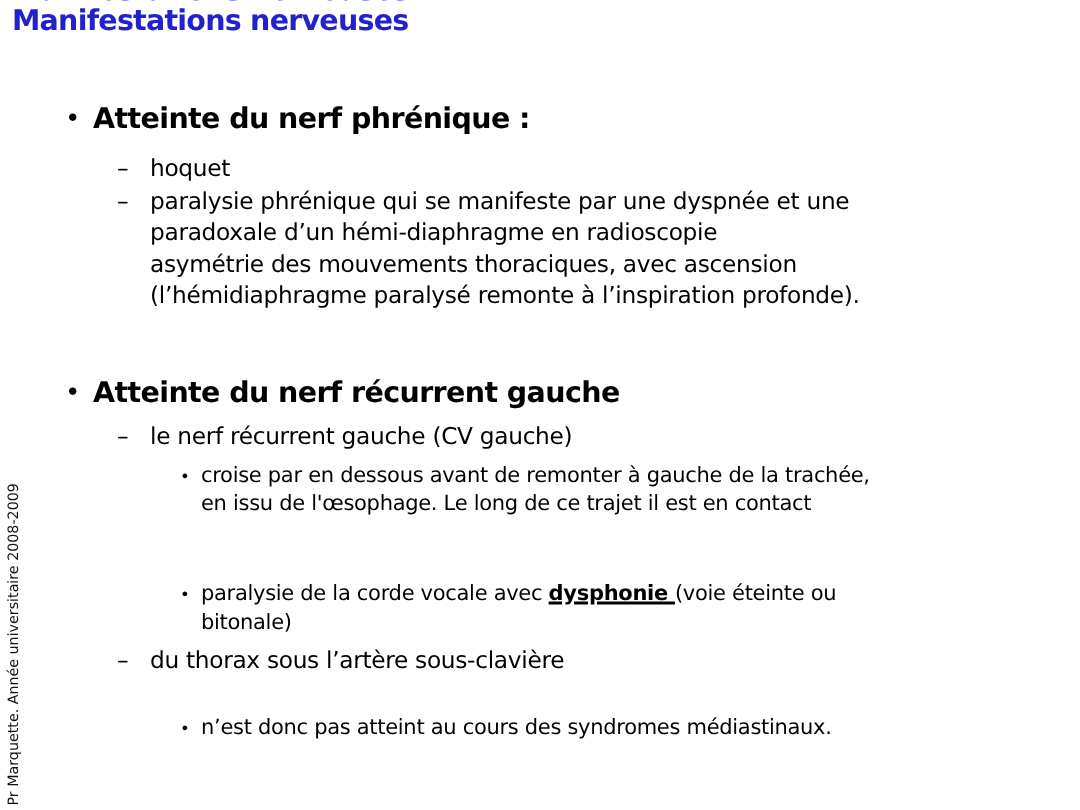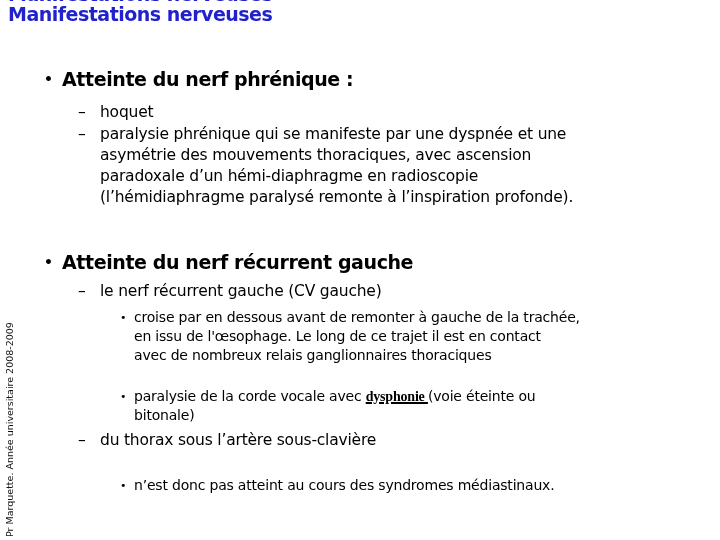--- a/index.html
+++ b/index.html
@@ -52,21 +52,20 @@
   
   .l3 { left: 120px; font-size: 14px; line-height: 19px; }
   .l3 .bullet { width: 14px; flex: 0 0 14px; font-size: 11px; line-height: 19px; }
 
   .lines div { white-space: nowrap; }
 
   .emph {
     font-weight: bold;
     text-decoration: underline;
     text-decoration-thickness: 2px;
-    font-family: Liberation Serif, serif;
   }
 
   .credit {
     position: absolute;
     left: 4px;
     top: 537px;
     transform: rotate(-90deg);
     transform-origin: 0 0;
     font-size: 9.5px;
     white-space: nowrap;
@@ -94,22 +93,22 @@
     <span class="bullet">–</span>
     <div class="lines">
       <div>hoquet</div>
     </div>
   </div>
 
   <div class="row l2" style="top:124px">
     <span class="bullet">–</span>
     <div class="lines">
       <div>paralysie phrénique qui se manifeste par une dyspnée et une</div>
+      <div>paradoxale d’un hémi-diaphragme en radioscopie</div>
       <div>asymétrie des mouvements thoraciques, avec ascension</div>
-      <div>paradoxale d’un hémi-diaphragme en radioscopie</div>
       <div>(l’hémidiaphragme paralysé remonte à l’inspiration profonde).</div>
     </div>
   </div>
 
   <div class="row l1" style="top:250px">
     <span class="bullet">•</span>
     <div class="lines">
       <div>Atteinte du nerf récurrent gauche</div>
     </div>
   </div>
@@ -119,21 +118,20 @@
     <div class="lines">
       <div>le nerf récurrent gauche (CV gauche)</div>
     </div>
   </div>
 
   <div class="row l3" style="top:308px">
     <span class="bullet">•</span>
     <div class="lines">
       <div>croise par en dessous avant de remonter à gauche de la trachée,</div>
       <div>en issu de l'œsophage. Le long de ce trajet il est en contact</div>
-      <div>avec de nombreux relais ganglionnaires thoraciques</div>
     </div>
   </div>
 
   <div class="row l3" style="top:387px">
     <span class="bullet">•</span>
     <div class="lines">
       <div><span>paralysie de la corde vocale avec </span><span class="emph">dysphonie </span><span>(voie éteinte ou</span></div>
       <div>bitonale)</div>
     </div>
   </div>

